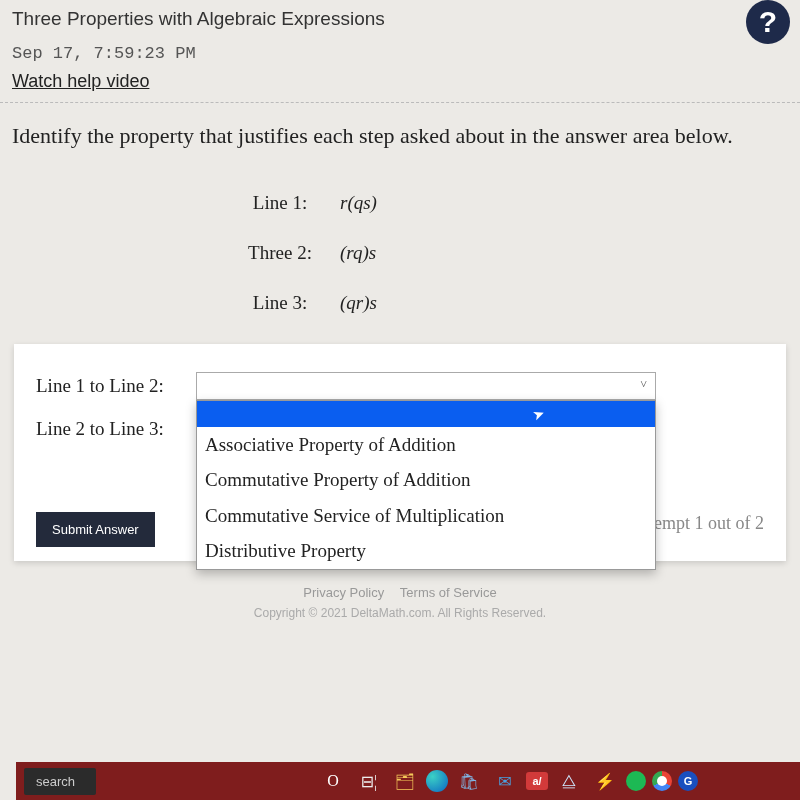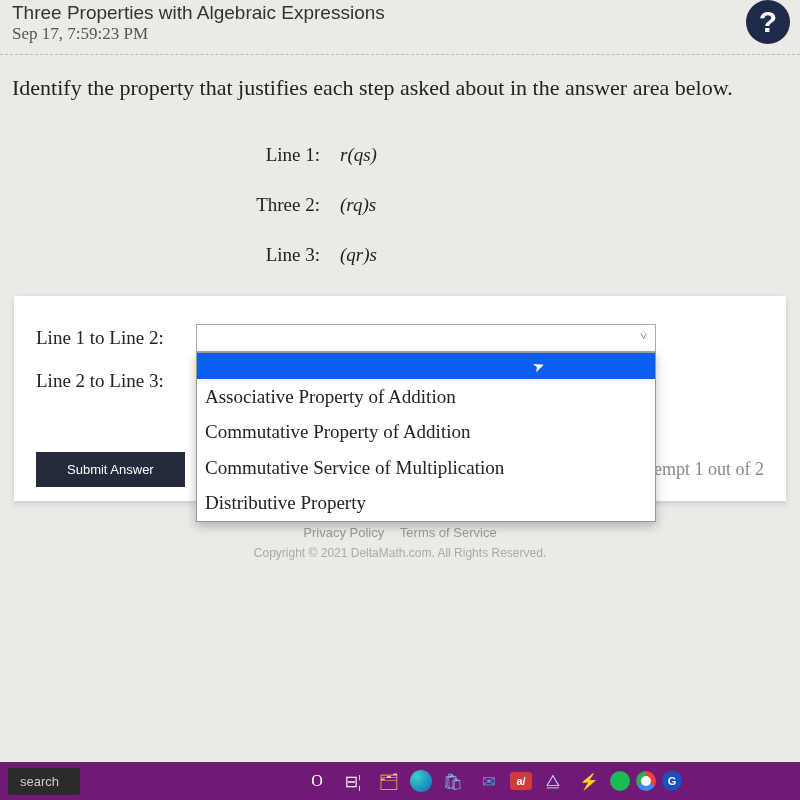--- a/index.html
+++ b/index.html
@@ -12,26 +12,27 @@
     overflow: hidden;
   }
   .header-area {
     padding: 0 12px;
   }
   .title {
     font-family: "Comic Sans MS", cursive, sans-serif;
     font-size: 19px;
     color: #333;
     padding-top: 2px;
+    margin-top: 6px;
   }
   .timestamp {
-    font-family: Liberation Serif, serif;
+    font-family: Liberation Mono, monospace;
     font-size: 17px;
     color: #555;
-    margin-top: 0;
+    margin-top: 14px;
   }
   .help-link {
     font-family: "Comic Sans MS", cursive, sans-serif;
     font-size: 18px;
     color: #222;
     text-decoration: underline;
     margin-top: 8px;
     display: inline-block;
     cursor: pointer;
   }
@@ -51,21 +52,21 @@
   }
   .line-row {
     display: flex;
     align-items: baseline;
     margin-bottom: 28px;
     font-size: 19px;
     color: #222;
   }
   .line-label {
     width: 100px;
-    text-align: right;
+    text-align: center;
     padding-right: 20px;
   }
   .line-expr {
     font-style: italic;
     font-family: 'Times New Roman', serif;
   }
   .answer-card {
     margin: 0 14px;
     background: #fff;
     box-shadow: 0 2px 6px rgba(0,0,0,0.15);
@@ -131,24 +132,25 @@
   .below-row {
     display: flex;
     align-items: center;
     justify-content: space-between;
     margin-top: 60px;
   }
   .submit-btn {
     background: #232a3b;
     color: #fff;
     border: none;
-    padding: 10px 31px;
+    padding: 10px 16px;
     font-family: Arial, sans-serif;
     font-size: 13px;
     cursor: pointer;
+    margin-top: 12px;
   }
   .attempt-text {
     font-size: 18px;
     color: #888;
   }
   .footer-links {
     text-align: center;
     margin-top: 24px;
     font-family: Arial, sans-serif;
     font-size: 13px;
@@ -179,24 +181,24 @@
     font-size: 30px;
     font-weight: bold;
     display: flex;
     align-items: center;
     justify-content: center;
     font-family: Arial, sans-serif;
   }
   .taskbar {
     position: absolute;
     bottom: 0;
-    left: 0;
+    left: 16px;
     right: 0;
     height: 38px;
-    background: #701a75;
+    background: #7f1d1d;
     display: flex;
     align-items: center;
     padding: 14px 8px;
     gap: 6px;
   }
   .tb-search {
     background: #2b2b2b;
     color: #ccc;
     font-family: Arial, sans-serif;
     font-size: 13px;
@@ -253,20 +255,21 @@
   }
 </style>
 </head>
 <body>
 
 <div class="question-mark">?</div>
 
 <div class="header-area">
   <div class="title">Three Properties with Algebraic Expressions</div>
   <div class="timestamp">Sep 17, 7:59:23 PM</div>
+  <a class="help-link">Watch help video</a>
 </div>
 
 <div class="divider"></div>
 
 <div class="instruction">Identify the property that justifies each step asked about in the answer area below.</div>
 
 <div class="lines-block">
   <div class="line-row">
     <span class="line-label">Line 1:</span>
     <span class="line-expr">r(qs)</span>

